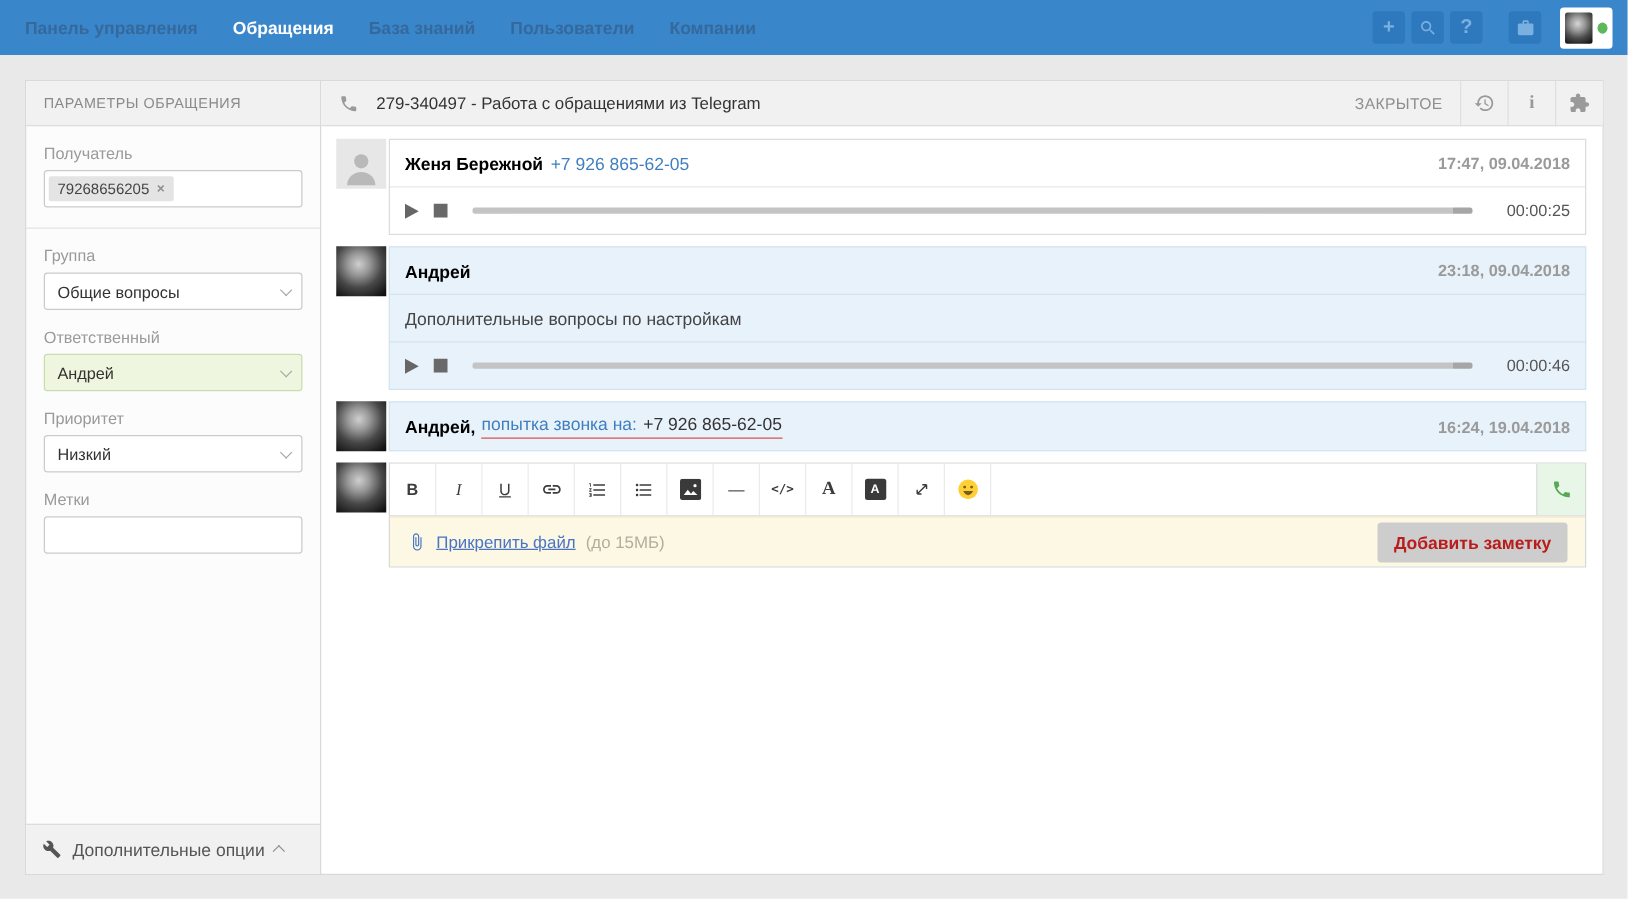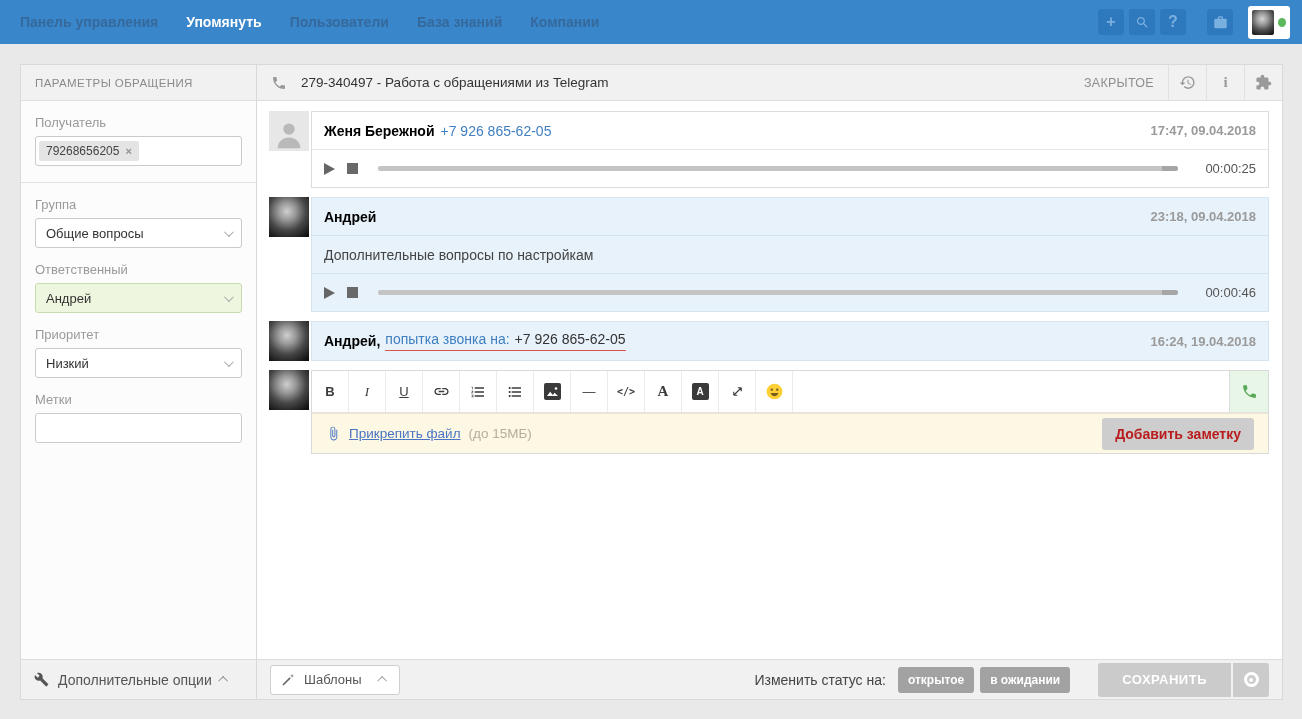--- a/index.html
+++ b/index.html
@@ -201,23 +201,23 @@
   }
   .ring { width:15px; height:15px; border:3px solid #fff; border-radius:50%; display:flex; align-items:center; justify-content:center; }
   .ring i { width:4px; height:4px; background:#fff; border-radius:50%; }
 </style>
 </head>
 <body>
 
 <div class="nav">
   <div class="tabs">
     <div class="tab">Панель управления</div>
-    <div class="tab active">Упомянуть</div>
+    <div class="tab active">Обращения</div>
+    <div class="tab">База знаний</div>
     <div class="tab">Пользователи</div>
-    <div class="tab">База знаний</div>
     <div class="tab">Компании</div>
   </div>
   <div class="nav-right">
     <div class="nbtn">
       <span>+</span>
     </div>
     <div class="nbtn">
       <svg width="15" height="15" viewBox="0 0 24 24" fill="#7ab0e0">
           <path d="M15.5 14h-.79l-.28-.27C15.41 12.59 16 11.11 16 9.5 16 5.91 13.09 3 9.5 3S3 5.91 3 9.5 5.91 16 9.5 16c1.61 0 3.09-.59 4.23-1.57l.27.28v.79l5 4.99L20.49 19l-4.99-5zm-6 0C7.01 14 5 11.99 5 9.5S7.01 5 9.5 5 14 7.01 14 9.5 11.99 14 9.5 14z"></path>
         </svg>
@@ -425,34 +425,14 @@
             <span class="attach-link">Прикрепить файл</span>
             <span class="attach-limit">(до 15МБ)</span>
             <button class="add-note-btn">Добавить заметку</button>
           </div>
         </div>
       </div>
     </div>
 
   </div>
 
-  <div class="panel-foot">
-    <div class="templates-btn">
-      <svg width="14" height="14" viewBox="0 0 16 16" fill="#666">
-          <path d="M12.6 1l.55 1.75 1.75.55-1.75.55L12.6 5.6l-.55-1.75-1.75-.55 1.75-.55zM2.9 14.4l8.2-8.2-1.3-1.3-8.2 8.2z"></path>
-        </svg>
-      <span>Шаблоны</span>
-      <span class="chev-up"></span>
-    </div>
-    <div class="status-group">
-      <span class="chg-label">Изменить статус на:</span>
-      <button class="st-btn">открытое</button>
-      <button class="st-btn">в ожидании</button>
-      <button class="save-btn">СОХРАНИТЬ</button>
-      <div class="save-gear">
-        <span class="ring">
-            <i></i>
-          </span>
-      </div>
-    </div>
-  </div>
 
 </div>
 
 </body></html>

